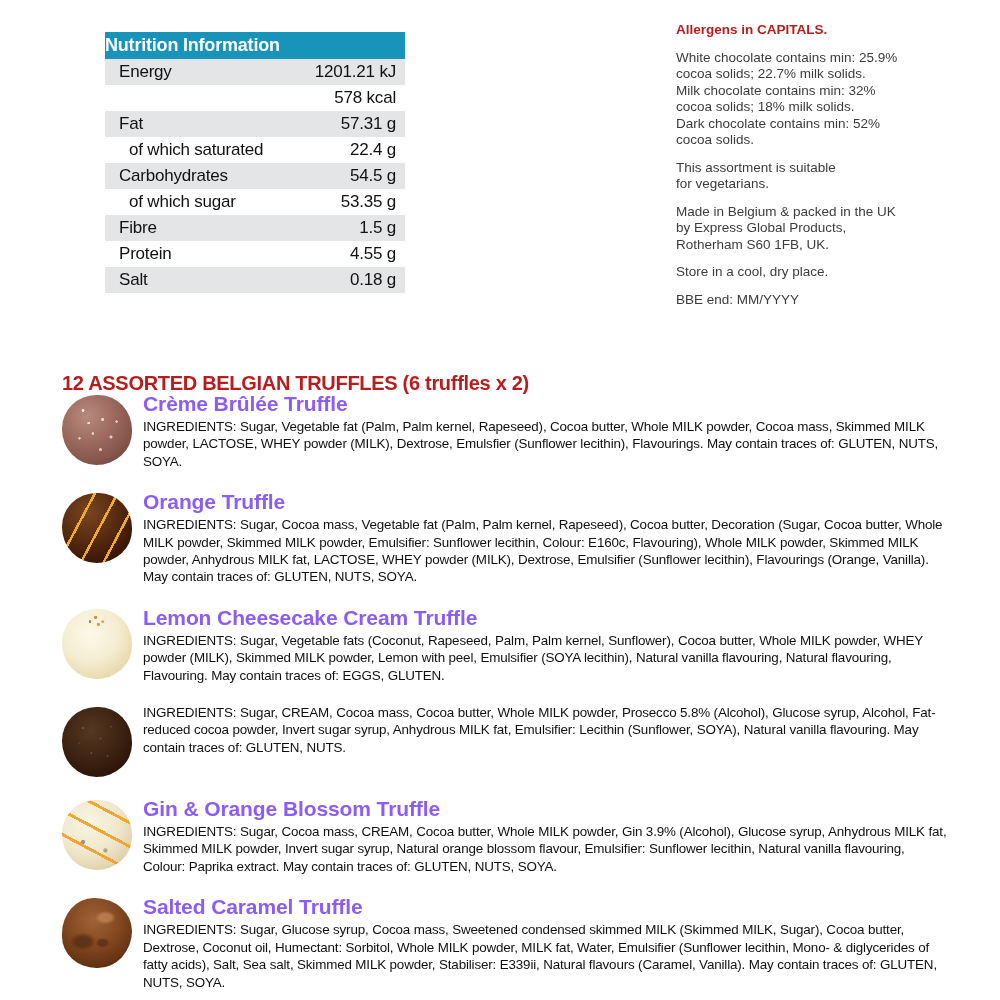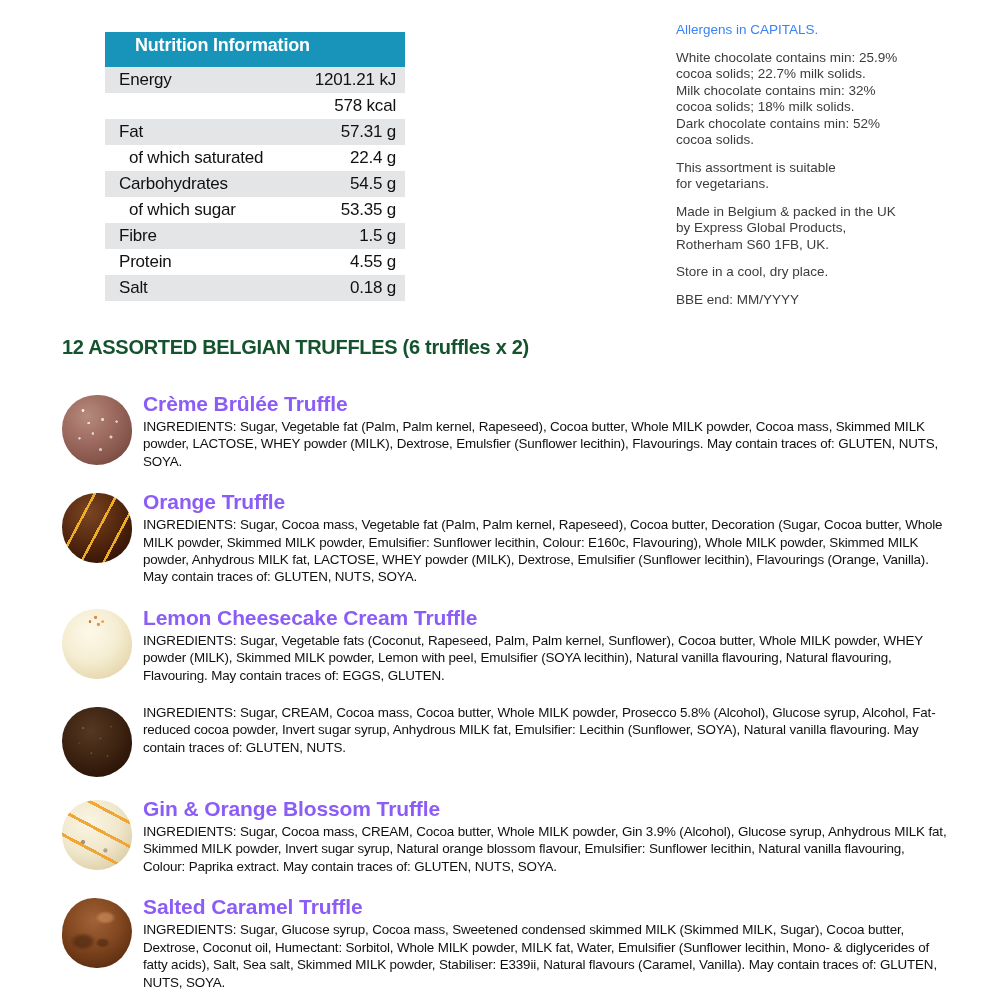--- a/index.html
+++ b/index.html
@@ -12,47 +12,46 @@
     overflow: hidden;
   }
 
   
   .nutrition-table {
     position: absolute; left: 105px; top: 32px; width: 300px;
   }
   .nt-header {
     background: #1893ba; color: #ffffff;
     font-weight: bold; font-size: 18px;
-    height: 35px; line-height: 27px;
-    padding-left: 30px;
+    height: 27px; line-height: 27px;
     letter-spacing: -0.2px;
   }
   .nt-row {
     display: flex; justify-content: space-between; align-items: center;
     height: 26px; font-size: 17px; letter-spacing: -0.2px;
     padding: 0 9px 0 14px; background: #ffffff; color: #111;
   }
   .nt-rows .nt-row:nth-child(odd) { background: #e4e5e7; }
   .nt-label.indent { padding-left: 10px; }
   .nt-value { text-align: right; }
 
   
   .info-panel {
     position: absolute; left: 676px; top: 22px; width: 292px;
     font-size: 13.5px; line-height: 16.5px; color: #3c3c3c;
   }
   .info-panel .allergens-title {
-    font-weight: normal; color: #3b82f6; margin: 0 0 11px 0; font-size: 13.5px;
+    font-weight: bold; color: #b91c1c; margin: 0 0 11px 0; font-size: 13.5px;
   }
   .info-panel p { margin: 0 0 11px 0; white-space: pre-line; }
 
   
   .assortment-heading {
-    position: absolute; left: 62px; top: 336px;
-    font-size: 20px; font-weight: bold; color: #14532d;
+    position: absolute; left: 62px; top: 372px;
+    font-size: 20px; font-weight: bold; color: #b91c1c;
     letter-spacing: -0.3px; margin: 0;
   }
 
   
   .truffle-list {
     position: absolute; left: 62px; top: 392px; width: 886px;
   }
   .truffle-entry {
     display: flex; align-items: flex-start; margin-bottom: 20px;
   }

